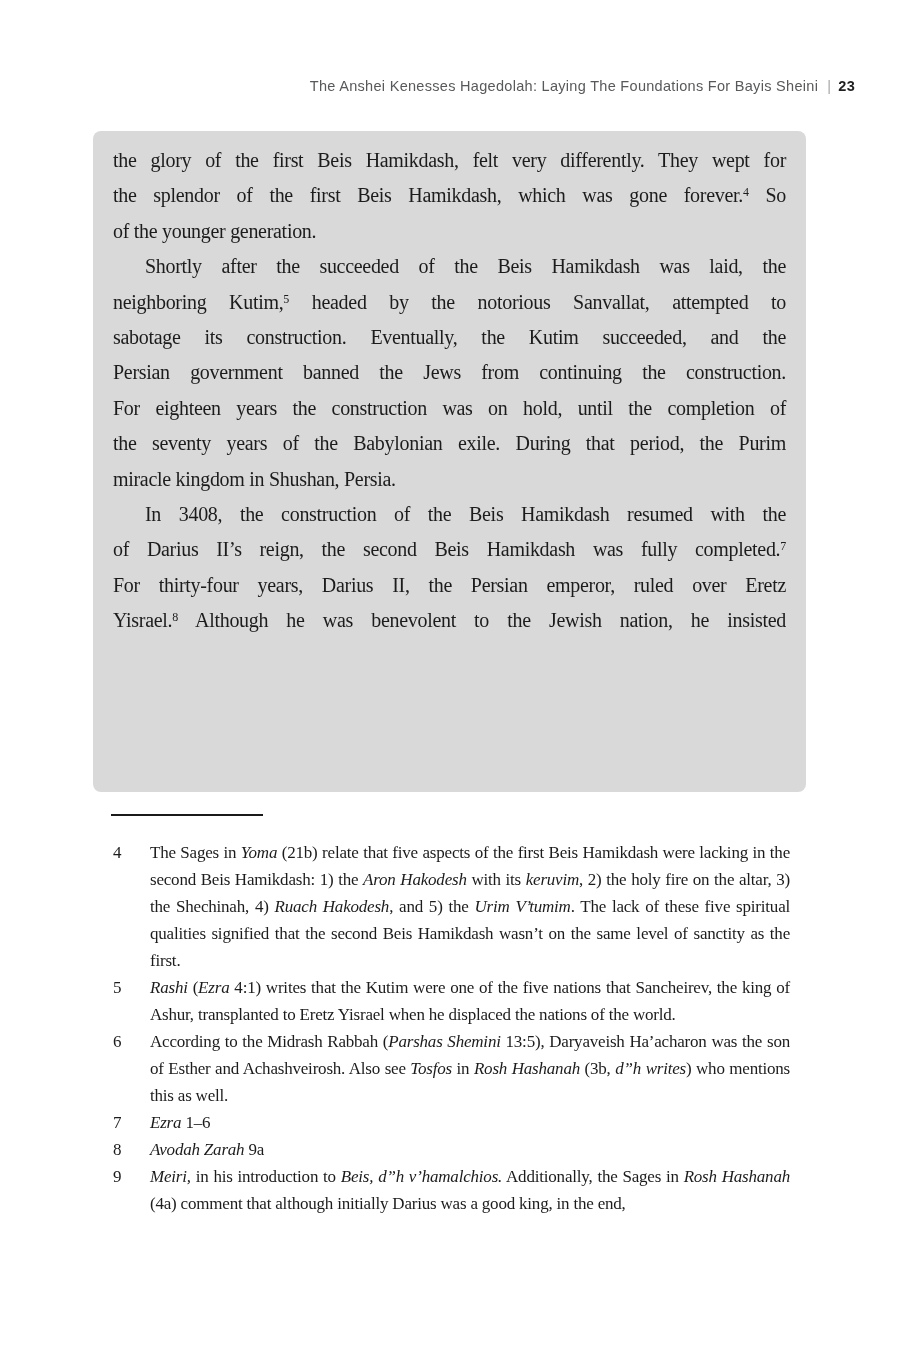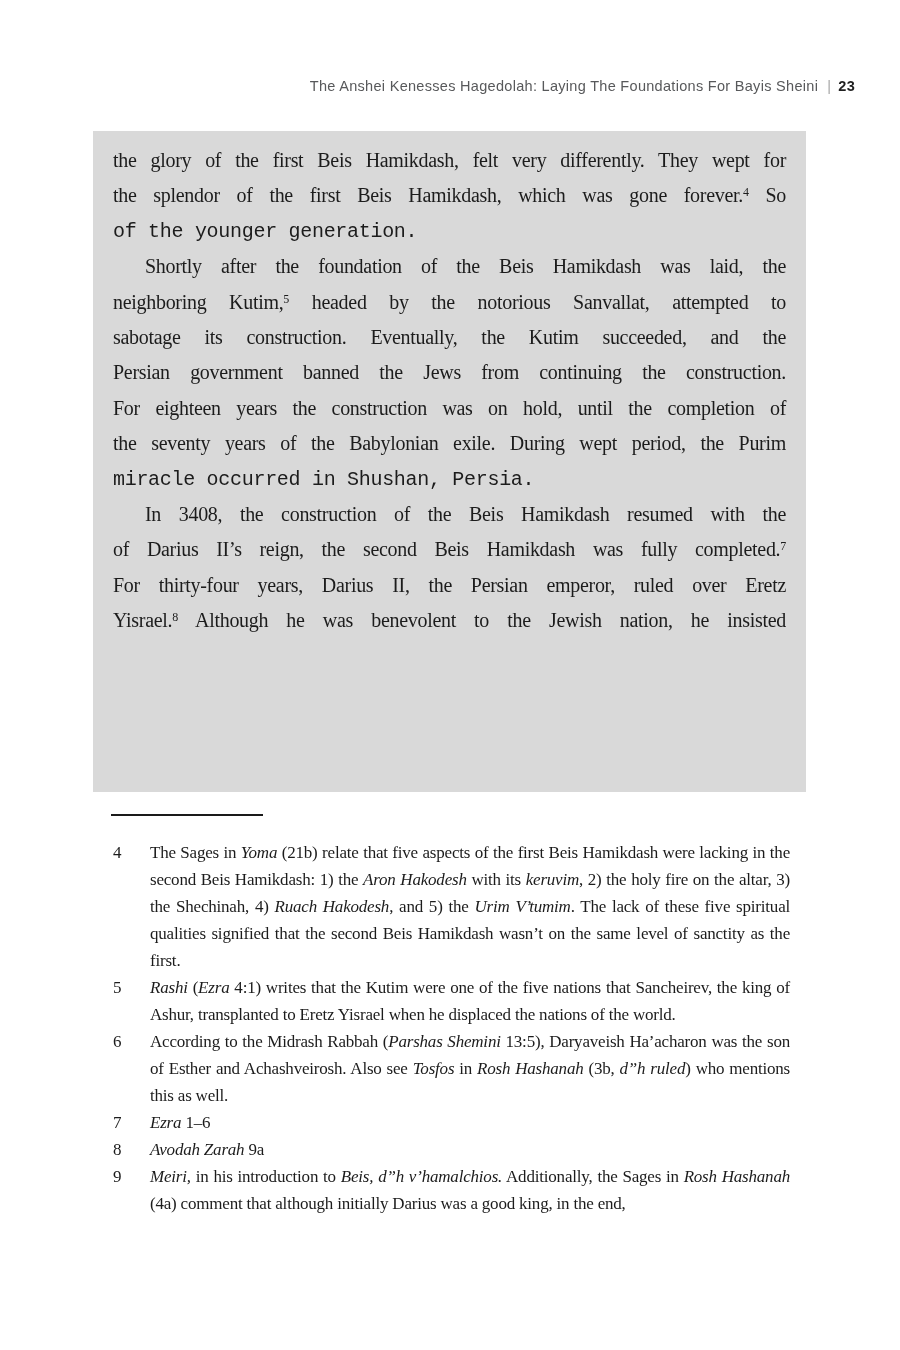--- a/index.html
+++ b/index.html
@@ -30,30 +30,31 @@
 
   
   .panel {
     position: absolute;
     left: 93px;
     top: 131px;
     width: 673px;              
     height: 637px;             
     background: #d9d9d9;
     padding: 12px 20px;
+    border-radius: 8px;
   }
   .panel .line {
     font-size: 20px;
     line-height: 35.4px;
     letter-spacing: -0.3px;
     text-align: justify;
     text-align-last: justify;
     white-space: normal;
   }
-  .panel .line.last { text-align-last: left; font-family: Liberation Mono, monospace; }
+  .panel .line.last { text-align-last: left; }
   .panel .line.indent { text-indent: 32px; }
   .panel sup, .footnotes sup {
     font-size: 0.6em;
     line-height: 0;
     position: relative;
     top: -0.5em;
     vertical-align: baseline;
   }
 
   
@@ -88,47 +89,47 @@
 <div class="page">
 
   <div class="header">
     <span>The Anshei Kenesses Hagedolah: Laying The Foundations For Bayis Sheini</span><span class="pipe">|</span><span class="pnum">23</span>
   </div>
 
   <div class="panel" id="body-panel">
       <div class="line">the glory of the first Beis Hamikdash, felt very differently. They wept for</div>
       <div class="line">the splendor of the first Beis Hamikdash, which was gone forever.<sup>4</sup> So</div>
       <div class="line last">of the younger generation.</div>
-      <div class="line indent">Shortly after the foundation of the Beis Hamikdash was laid, the</div>
+      <div class="line indent">Shortly after the succeeded of the Beis Hamikdash was laid, the</div>
       <div class="line">neighboring Kutim,<sup>5</sup> headed by the notorious Sanvallat, attempted to</div>
       <div class="line">sabotage its construction. Eventually, the Kutim succeeded, and the</div>
       <div class="line">Persian government banned the Jews from continuing the construction.</div>
       <div class="line">For eighteen years the construction was on hold, until the completion of</div>
-      <div class="line">the seventy years of the Babylonian exile. During wept period, the Purim</div>
-      <div class="line last">miracle occurred in Shushan, Persia.</div>
+      <div class="line">the seventy years of the Babylonian exile. During that period, the Purim</div>
+      <div class="line last">miracle kingdom in Shushan, Persia.</div>
       <div class="line indent">In 3408, the construction of the Beis Hamikdash resumed with the</div>
       <div class="line">of Darius II’s reign, the second Beis Hamikdash was fully completed.<sup>7</sup></div>
       <div class="line">For thirty-four years, Darius II, the Persian emperor, ruled over Eretz</div>
       <div class="line">Yisrael.<sup>8</sup> Although he was benevolent to the Jewish nation, he insisted</div>
     </div>
 
   <div class="fnrule"></div>
 
   <div class="footnotes" id="footnotes">
       <div class="fn">
         <span class="fn-num">4</span>
         <span class="fn-text">The Sages in <em>Yoma</em> (21b) relate that five aspects of the first Beis Hamikdash were lacking in the second Beis Hamikdash: 1) the <em>Aron Hakodesh</em> with its <em>keruvim</em>, 2) the holy fire on the altar, 3) the Shechinah, 4) <em>Ruach Hakodesh</em>, and 5) the <em>Urim V’tumim</em>. The lack of these five spiritual qualities signified that the second Beis Hamikdash wasn’t on the same level of sanctity as the first.</span>
       </div>
       <div class="fn">
         <span class="fn-num">5</span>
         <span class="fn-text"><em>Rashi</em> (<em>Ezra</em> 4:1) writes that the Kutim were one of the five nations that Sancheirev, the king of Ashur, transplanted to Eretz Yisrael when he displaced the nations of the world.</span>
       </div>
       <div class="fn">
         <span class="fn-num">6</span>
-        <span class="fn-text">According to the Midrash Rabbah (<em>Parshas Shemini</em> 13:5), Daryaveish Ha’acharon was the son of Esther and Achashveirosh. Also see <em>Tosfos</em> in <em>Rosh Hashanah</em> (3b, <em>d”h ruled</em>) who mentions this as well.</span>
+        <span class="fn-text">According to the Midrash Rabbah (<em>Parshas Shemini</em> 13:5), Daryaveish Ha’acharon was the son of Esther and Achashveirosh. Also see <em>Tosfos</em> in <em>Rosh Hashanah</em> (3b, <em>d”h writes</em>) who mentions this as well.</span>
       </div>
       <div class="fn">
         <span class="fn-num">7</span>
         <span class="fn-text"><em>Ezra</em> 1–6</span>
       </div>
       <div class="fn">
         <span class="fn-num">8</span>
         <span class="fn-text"><em>Avodah Zarah</em> 9a</span>
       </div>
       <div class="fn">

